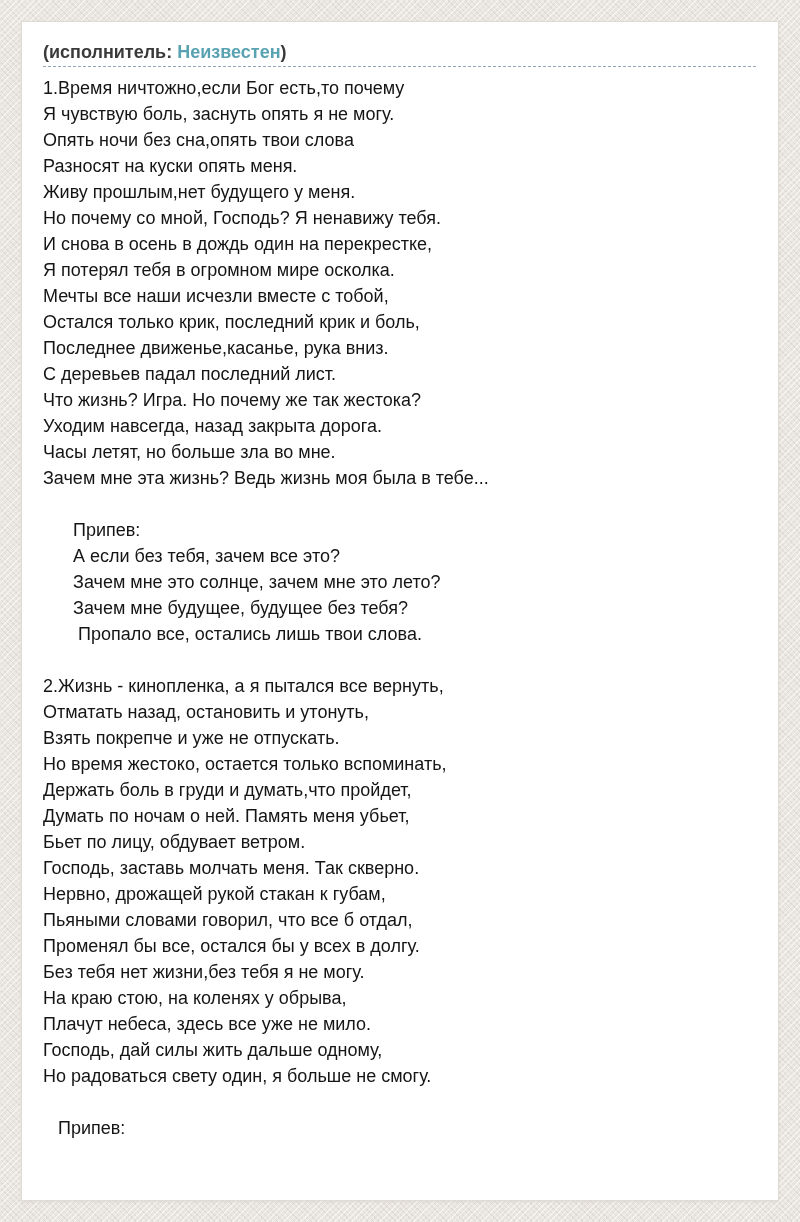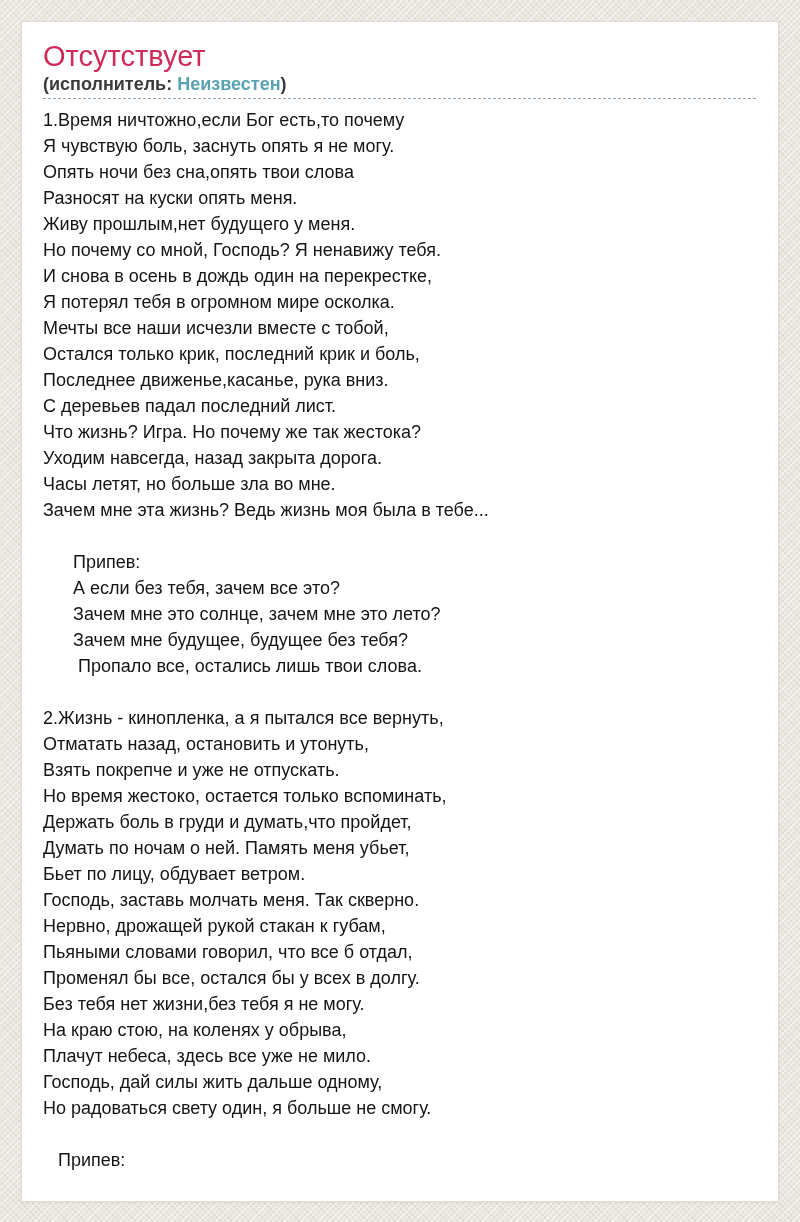--- a/index.html
+++ b/index.html
@@ -58,21 +58,20 @@
     font-size:18px;
     line-height:26px;
     color:var(--text-color);
     white-space:pre-wrap;
   }
 </style>
 </head>
 <body>
 
 <div class="card">
-  <h1 class="title">Отсутствует</h1>
 
   <div class="subtitle">
     <span>(исполнитель:</span><a href="#" class="artist-link">Неизвестен</a><span>)</span>
   </div>
 
   <div class="lyrics">1.Время ничтожно,если Бог есть,то почему
 Я чувствую боль, заснуть опять я не могу.
 Опять ночи без сна,опять твои слова
 Разносят на куски опять меня.
 Живу прошлым,нет будущего у меня.

